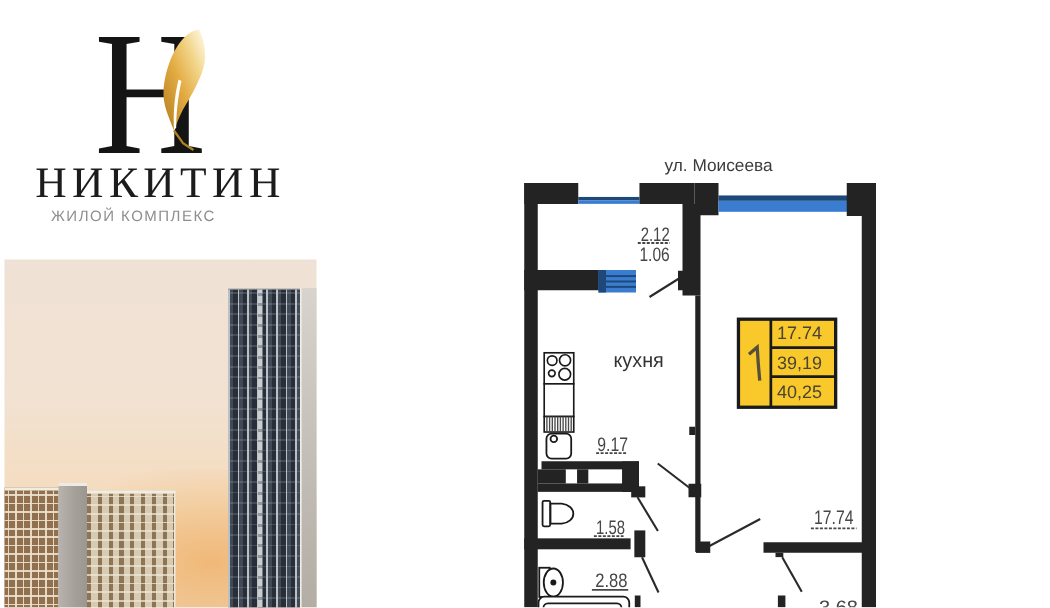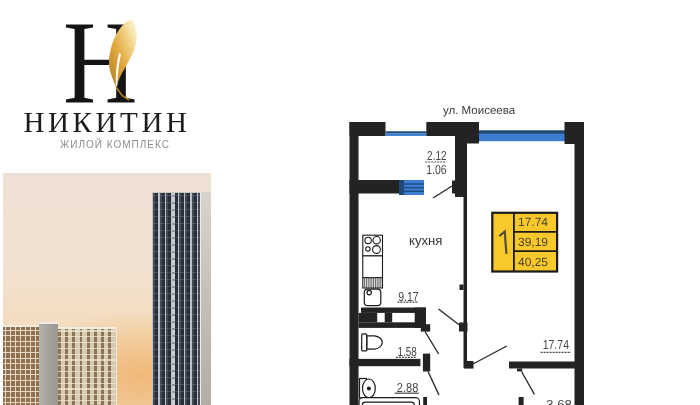--- a/index.html
+++ b/index.html
@@ -21,21 +21,21 @@
       </linearGradient>
     </defs>
     <path d="M37.6,4.7 C40.5,10 42.5,18 41.5,26 C40,36 33,48 27,58 C24.5,63 22.5,68 21,72 C17,62 13.5,54 14,46 C14.5,34 20,16 30,8 C32.5,6 35.5,5 37.6,4.7 Z" fill="url(#gold)"></path>
     <path d="M21,72 C20.5,62 21,50 24,38 L26,39 C23.5,50 22.5,62 22.5,70 Z" fill="#fffdf6"></path>
     <path d="M21,72 L27,80.5 L34,85" stroke="#b08024" stroke-width="1.5" fill="none"></path>
   </svg>
 </div>
 
 <div class="abs" style="left:23.5px;top:106px;width:180px;font-family:Liberation Serif, serif;font-size:29px;letter-spacing:3.6px;color:#1c1c1c;white-space:nowrap;">НИКИТИН</div>
 
-<div class="abs" style="left:60px;top:139px;font-size:10px;letter-spacing:1.0px;color:#8e8e8e;white-space:nowrap;">ЖИЛОЙ КОМПЛЕКС</div>
+<div class="abs" style="left:34px;top:139px;font-size:10px;letter-spacing:1.0px;color:#8e8e8e;white-space:nowrap;">ЖИЛОЙ КОМПЛЕКС</div>
 
 <div class="abs" style="left:3px;top:173px;width:208px;height:232px;overflow:hidden;background:linear-gradient(180deg,#efe1d5 0%,#f2e2d2 40%,#f4dcc0 66%,#f2d2ad 82%,#edcba6 100%);">
 
   <div class="abs" style="left:30px;top:140px;width:180px;height:95px;background:radial-gradient(ellipse at 60% 65%,rgba(240,183,118,0.95) 0%,rgba(242,198,142,0.55) 45%,rgba(243,210,170,0) 75%);"></div>
 
   <div class="abs" style="left:-3px;top:152px;width:39px;height:82px;background-color:#91704f;background-image:repeating-linear-gradient(0deg,rgba(238,226,206,0.9) 0 1px,rgba(0,0,0,0) 1px 5.6px),repeating-linear-gradient(90deg,rgba(238,226,206,0.9) 0 1px,rgba(0,0,0,0) 1px 5px);border-top:2px solid #f2ece0;border-right:1.5px solid #f5f1e8;"></div>
 
   <div class="abs" style="left:36px;top:148.5px;width:19px;height:85px;background:linear-gradient(90deg,#b7b3ae 0%,#a5a09a 55%,#9b968f 100%);border-top:2px solid #eeebe5;"></div>
 
   <div class="abs" style="left:55px;top:154px;width:58px;height:78px;background-color:#d9cab2;background-image:repeating-linear-gradient(0deg,rgba(238,230,214,0.75) 0 1.2px,rgba(0,0,0,0) 1.2px 5.8px),repeating-linear-gradient(90deg,#8c7557 0 2.8px,rgba(0,0,0,0) 2.8px 7.2px);border-top:2px solid #f2ede1;border-right:1px solid #efe9dd;"></div>

